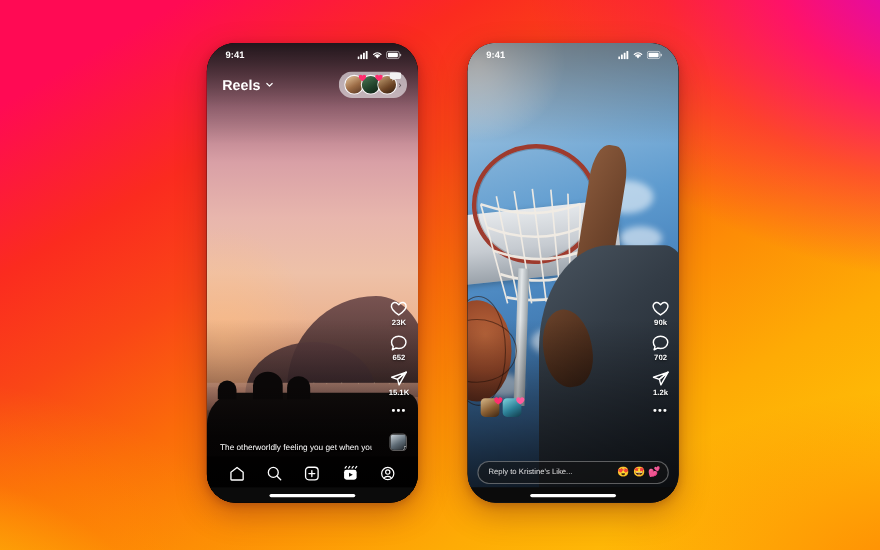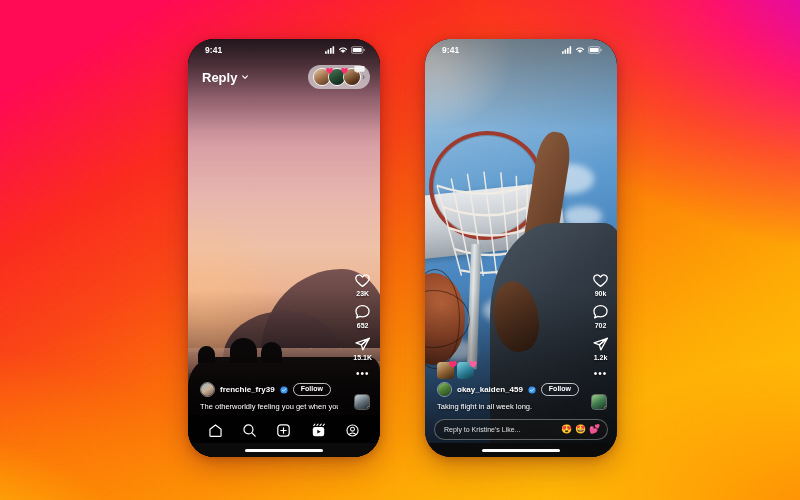--- a/index.html
+++ b/index.html
@@ -348,21 +348,21 @@
         <svg width="14" height="8" viewBox="0 0 17 9">
           <rect x=".5" y=".5" width="14" height="8" rx="2" stroke="rgba(255,255,255,.65)" fill="none"></rect>
           <rect x="2" y="2" width="11" height="5" rx="1" fill="#fff"></rect>
           <rect x="15.3" y="3.2" width="1.4" height="2.6" rx=".6" fill="rgba(255,255,255,.65)"></rect>
         </svg>
       </div>
     </div>
 
     <div class="reels-topbar">
       <div class="reels-title">
-        <span>Reply</span>
+        <span>Reels</span>
         <svg width="8" height="8" viewBox="0 0 10 10">
           <path d="M2 3.6 L5 6.6 L8 3.6" stroke="#fff" stroke-width="1.4" fill="none" stroke-linecap="round" stroke-linejoin="round"></path>
         </svg>
       </div>
 
       <div class="story-pill">
         <div class="story-av">
           <div class="face" style="background:linear-gradient(150deg,#e8c9a0,#9b6b45 55%,#53331f);"></div>
           <svg class="sticker" viewBox="0 0 12 12">
             <path d="M6 10.5 C1.6 7.6 .6 5 2.2 3.3 C3.4 2 5.2 2.5 6 3.9 C6.8 2.5 8.6 2 9.8 3.3 C11.4 5 10.4 7.6 6 10.5Z" fill="#ff2d6f"></path>
@@ -401,31 +401,20 @@
         <svg width="17" height="16" viewBox="0 0 22 21">
           <path d="M20 3 L2.6 9.1 L9.6 11.6 L20 3Z" fill="none" stroke="#fff" stroke-width="1.7" stroke-linejoin="round"></path>
           <path d="M20 3 L9.6 11.6 L11.4 18.2 L20 3Z" fill="none" stroke="#fff" stroke-width="1.7" stroke-linejoin="round"></path>
         </svg>
         <span class="rail-count">15.1K</span>
       </div>
       <div class="rail-dots">•••</div>
     </div>
 
     <div class="caption-block">
-      <div class="cap-row1">
-        <div class="cap-av">
-          <div style="position:absolute;inset:0;background:linear-gradient(150deg,#9fb6c6,#c9b39a 50%,#6e5340);"></div>
-        </div>
-        <span class="cap-user">frenchie_fry39</span>
-        <svg class="verified" viewBox="0 0 12 12">
-          <circle cx="6" cy="6" r="5.4" fill="#3797f0"></circle>
-          <path d="M3.5 6.2 L5.2 7.9 L8.6 4.3" stroke="#fff" stroke-width="1.3" fill="none" stroke-linecap="round" stroke-linejoin="round"></path>
-        </svg>
-        <button class="follow-btn">Follow</button>
-      </div>
       <div class="cap-text">The otherworldly feeling you get when you d...</div>
       <div class="audio-thumb">
         <div style="position:absolute;inset:0;background:linear-gradient(150deg,#cdd6dd,#5d6a74 55%,#24292e);"></div>
         <span class="audio-note">♫</span>
       </div>
     </div>
 
     <div class="nav-bg-bottom"></div>
     <div class="bottom-nav">
       <div class="nav-icon">
@@ -554,38 +543,20 @@
       <div class="rail-item">
         <svg width="17" height="16" viewBox="0 0 22 21">
           <path d="M20 3 L2.6 9.1 L9.6 11.6 L20 3Z" fill="none" stroke="#fff" stroke-width="1.7" stroke-linejoin="round"></path>
           <path d="M20 3 L9.6 11.6 L11.4 18.2 L20 3Z" fill="none" stroke="#fff" stroke-width="1.7" stroke-linejoin="round"></path>
         </svg>
         <span class="rail-count">1.2k</span>
       </div>
       <div class="rail-dots">•••</div>
     </div>
 
-    <div class="caption-block">
-      <div class="cap-row1">
-        <div class="cap-av">
-          <div style="position:absolute;inset:0;background:linear-gradient(150deg,#8fc46a,#4a7a34 50%,#24401a);"></div>
-        </div>
-        <span class="cap-user">okay_kaiden_459</span>
-        <svg class="verified" viewBox="0 0 12 12">
-          <circle cx="6" cy="6" r="5.4" fill="#3797f0"></circle>
-          <path d="M3.5 6.2 L5.2 7.9 L8.6 4.3" stroke="#fff" stroke-width="1.3" fill="none" stroke-linecap="round" stroke-linejoin="round"></path>
-        </svg>
-        <button class="follow-btn">Follow</button>
-      </div>
-      <div class="cap-text">Taking flight in all week long.</div>
-      <div class="audio-thumb">
-        <div style="position:absolute;inset:0;background:linear-gradient(150deg,#9fd18a,#3f7a4e 50%,#1b3524);"></div>
-        <span class="audio-note">♫</span>
-      </div>
-    </div>
 
     <div class="nav-bg-bottom"></div>
     <div class="reply-bar">
       <span class="reply-placeholder">Reply to Kristine's Like...</span>
       <span class="reply-emojis">
         <span>😍</span>
         <span>🤩</span>
         <span>💕</span>
       </span>
     </div>

